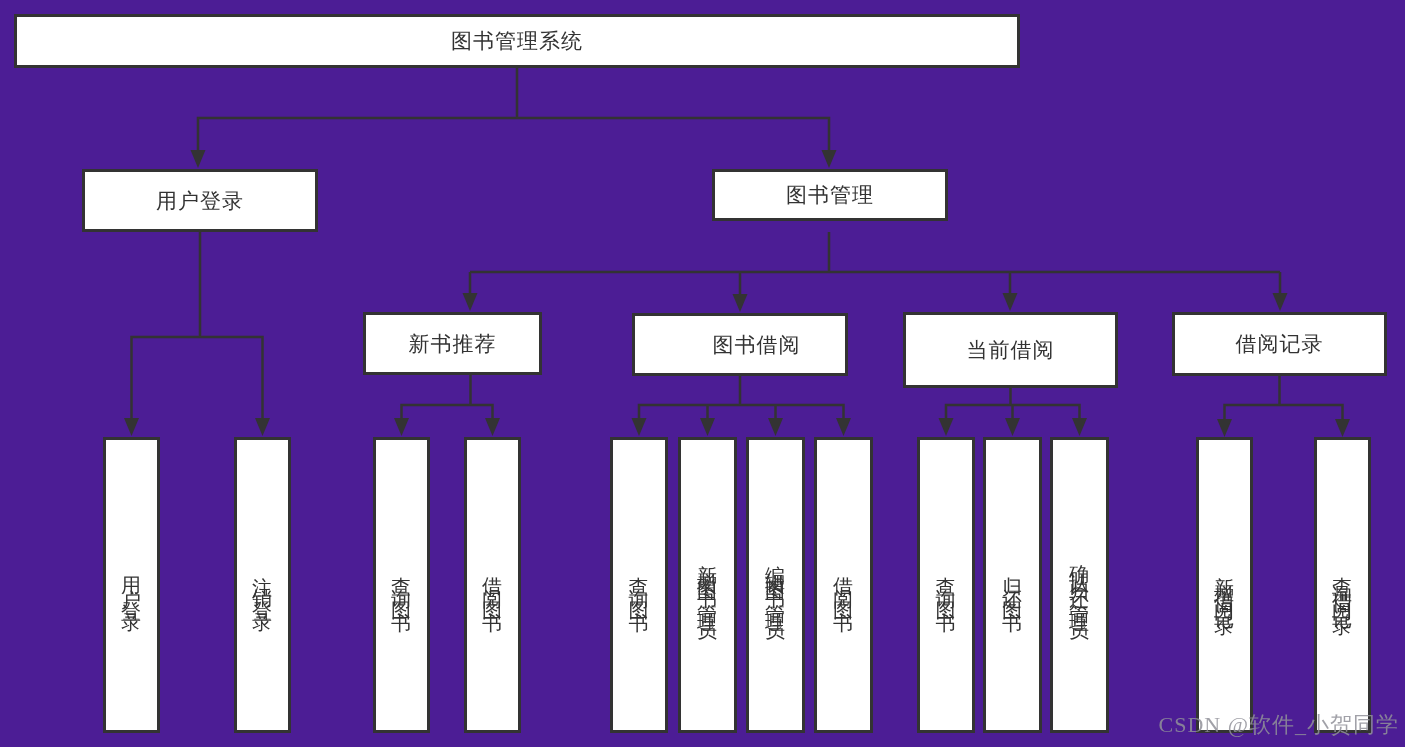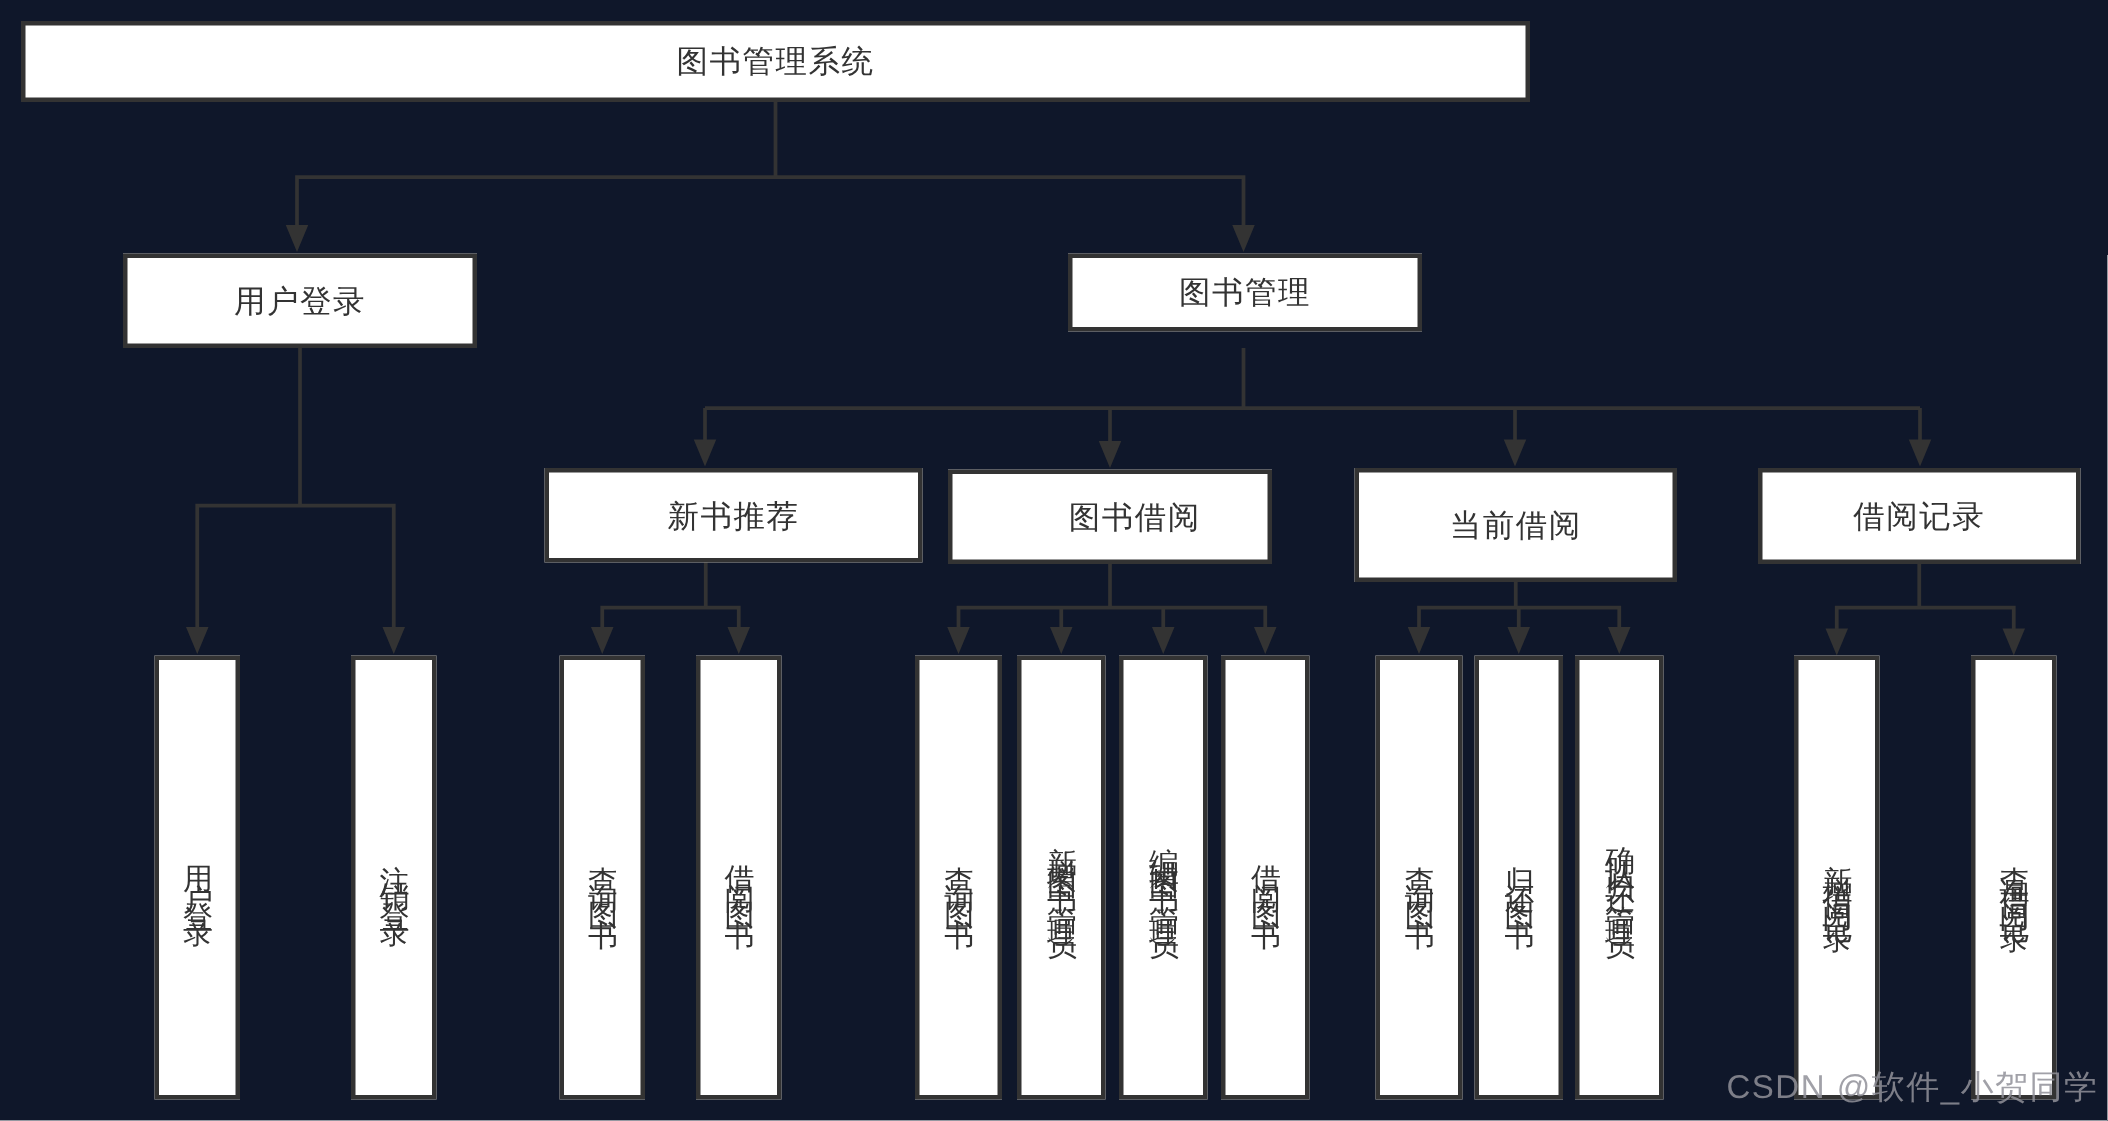--- a/index.html
+++ b/index.html
@@ -1,21 +1,21 @@
 <!DOCTYPE html>
 <html><head>
 <meta charset="utf-8">
 <style>
   html, body { margin: 0; padding: 0; background: #ffffff; }
   .canvas {
     position: relative;
     width: 1405px;
     height: 747px;
-    background: #0f172a;
-    font-family: Liberation Sans, sans-serif;
+    background: #4c1d95;
+    font-family: Liberation Serif, serif;
     color: #333333;
     overflow: hidden;
   }
   .connectors {
     position: absolute;
     left: 0; top: 0;
     width: 1405px; height: 747px;
     z-index: 1;
   }
   .node {
@@ -66,21 +66,21 @@
     letter-spacing: 1px;
     z-index: 3;
     white-space: nowrap;
     margin-left: 20px;
   }
 
   
   #node-root          { left: 14px;   top: 14px;  width: 1006px; height: 54px; }
   #node-user-login    { left: 82px;   top: 169px; width: 236px;  height: 63px; }
   #node-book-mgmt     { left: 712px;  top: 169px; width: 236px;  height: 52px; }
-  #node-new-book      { left: 363px;  top: 312px; width: 252px;  height: 63px; text-align: right; }
+  #node-new-book      { left: 363px;  top: 312px; width: 179px;  height: 63px; text-align: right; }
   #node-book-borrow   { left: 632px;  top: 313px; width: 216px;  height: 63px; padding-left: 33px; }
   #node-current       { left: 903px;  top: 312px; width: 215px;  height: 76px; }
   #node-records       { left: 1172px; top: 312px; width: 215px;  height: 64px; }
 
   #leaf-1  { left: 103px; }
   #leaf-2  { left: 234px; }
   #leaf-3  { left: 373px; }
   #leaf-4  { left: 464px; }
   #leaf-5  { left: 610px;  width: 58px; }
   #leaf-6  { left: 678px;  width: 59px; }

